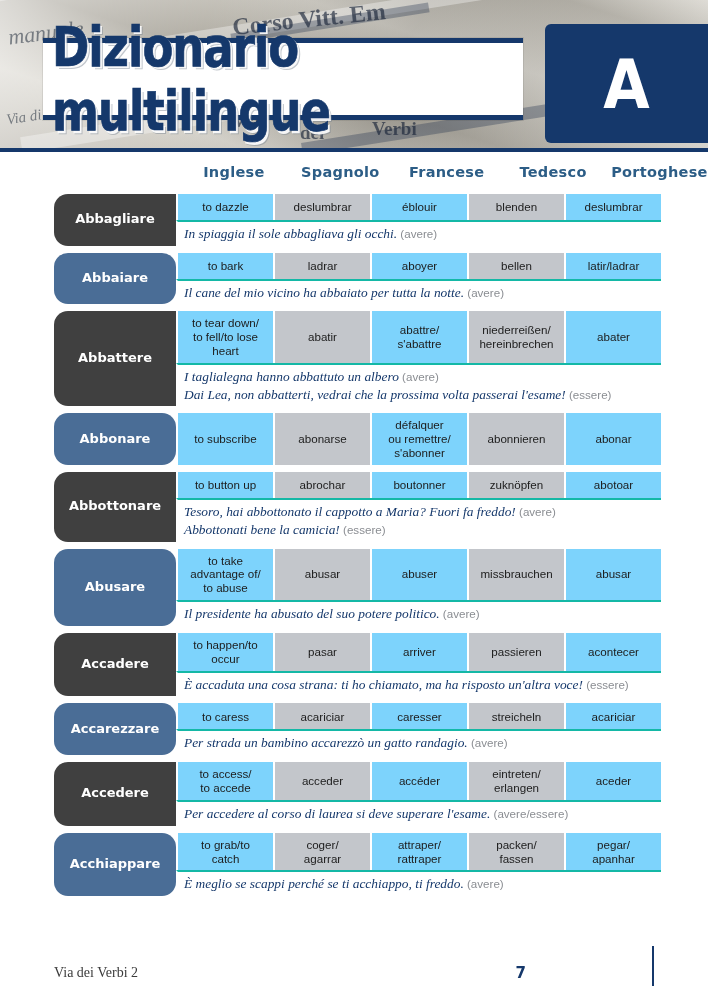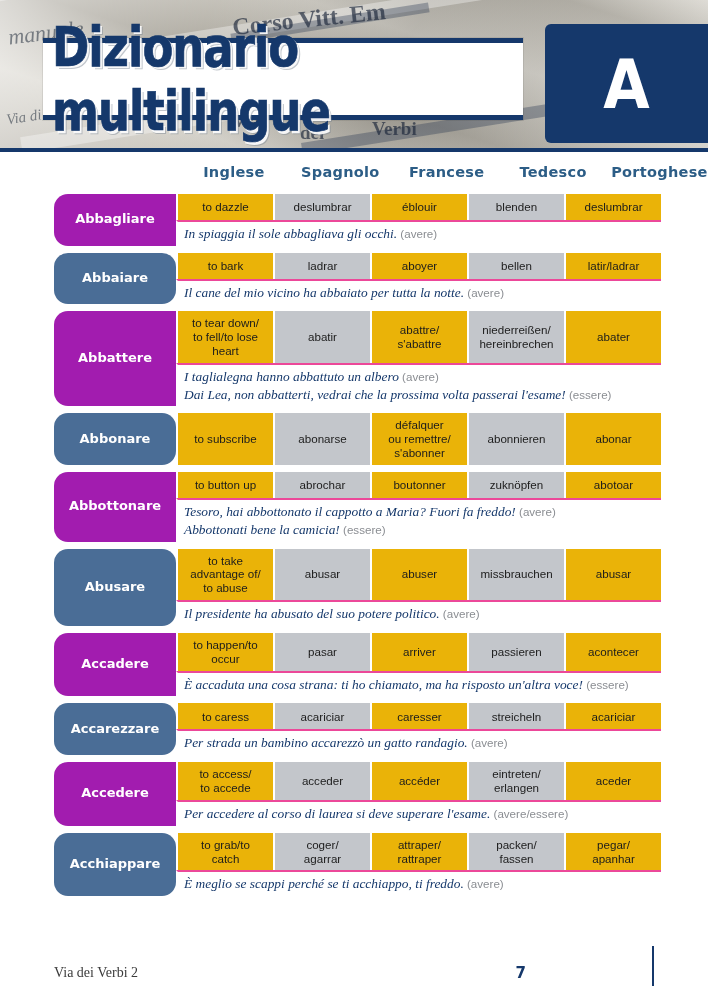--- a/index.html
+++ b/index.html
@@ -111,54 +111,54 @@
   
   .sheet { padding: 4px 54px 0 54px; }
 
   .entry {
     display: flex;
     align-items: stretch;
     margin-bottom: 7px;
   }
   .lemma {
     width: 122px; flex: none;
-    background: #a21caf;
+    background: #404040;
     border-radius: 14px 0 0 14px;
     color: #fff;
     display: flex; align-items: center; justify-content: center;
     font-weight: bold;
     font-size: 13px;
     font-family: "DejaVu Sans", sans-serif;
     padding: 2px 6px;
     text-align: center;
     line-height: 1.15;
   }
   .lemma.mid { background: #4a6d96; border-radius: 14px; }
   .body { flex: 1; display: flex; flex-direction: column; }
 
   .trans {
     display: flex;
     align-items: stretch;
   }
   .cell {
     width: 97px; flex: none;
-    background: #eab308;
+    background: #7dd3fc;
     border-left: 2px solid #ffffff;
     display: flex; align-items: center; justify-content: center;
     text-align: center;
     font-size: 11.6px;
     color: #1c1c1c;
     line-height: 1.2;
     padding: 5px 3px;
     min-height: 26px;
   }
   .cell.alt { background: #c3c6cb; }
 
   .examples {
-    border-top: 2px solid #ec4899;
+    border-top: 2px solid #14b8a6;
     border-left: 2px solid #ffffff;
     padding: 3px 6px 3px 6px;
     background: #ffffff;
   }
   .ex {
     font-family: "Liberation Serif", serif;
     font-style: italic;
     font-size: 13.4px;
     color: #15386b;
     line-height: 1.32;

